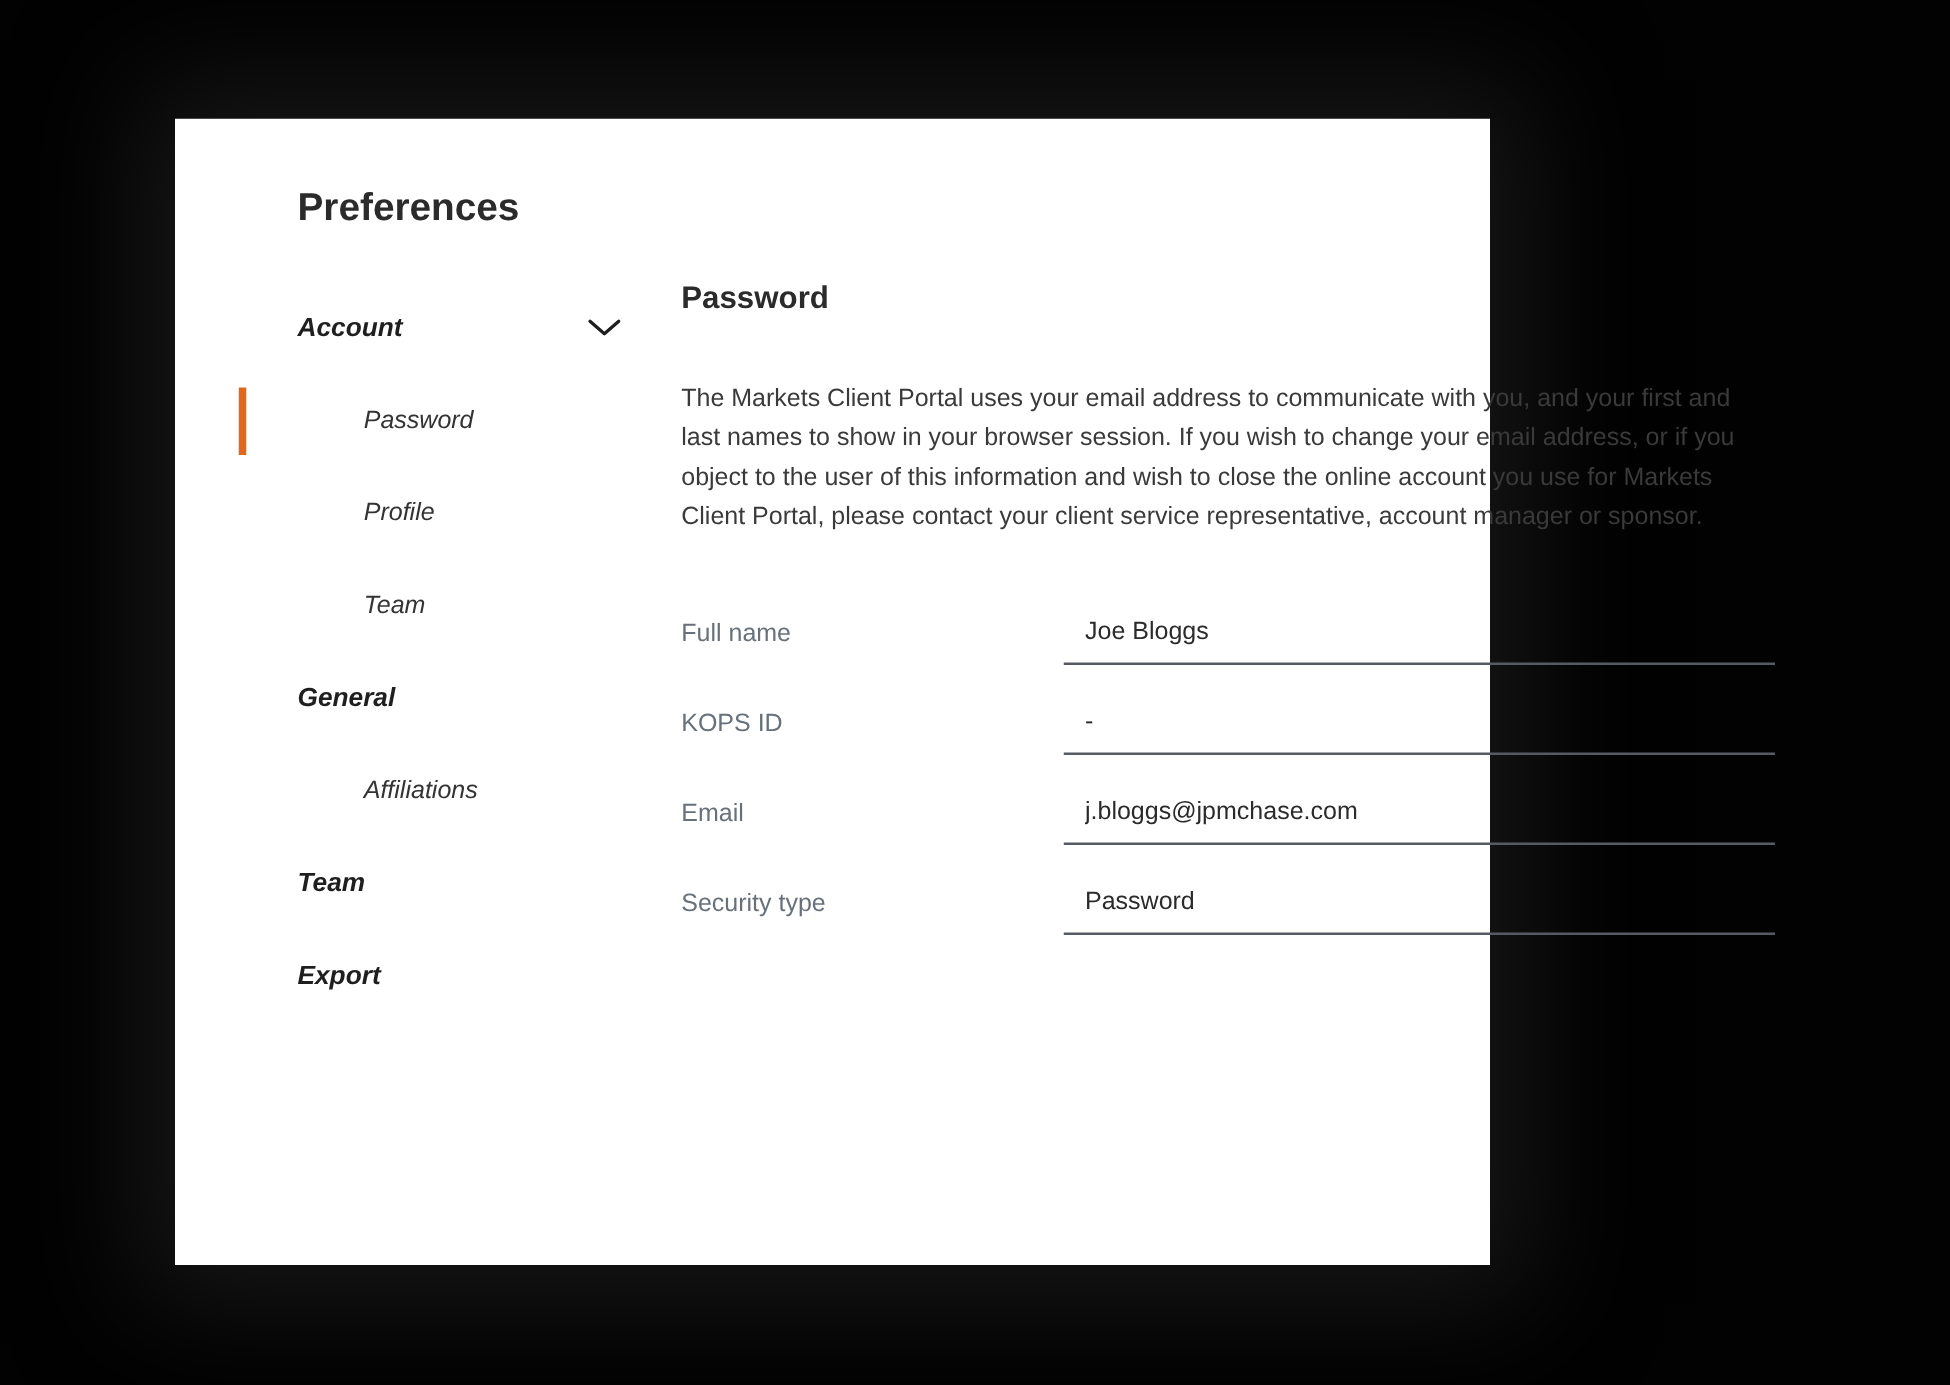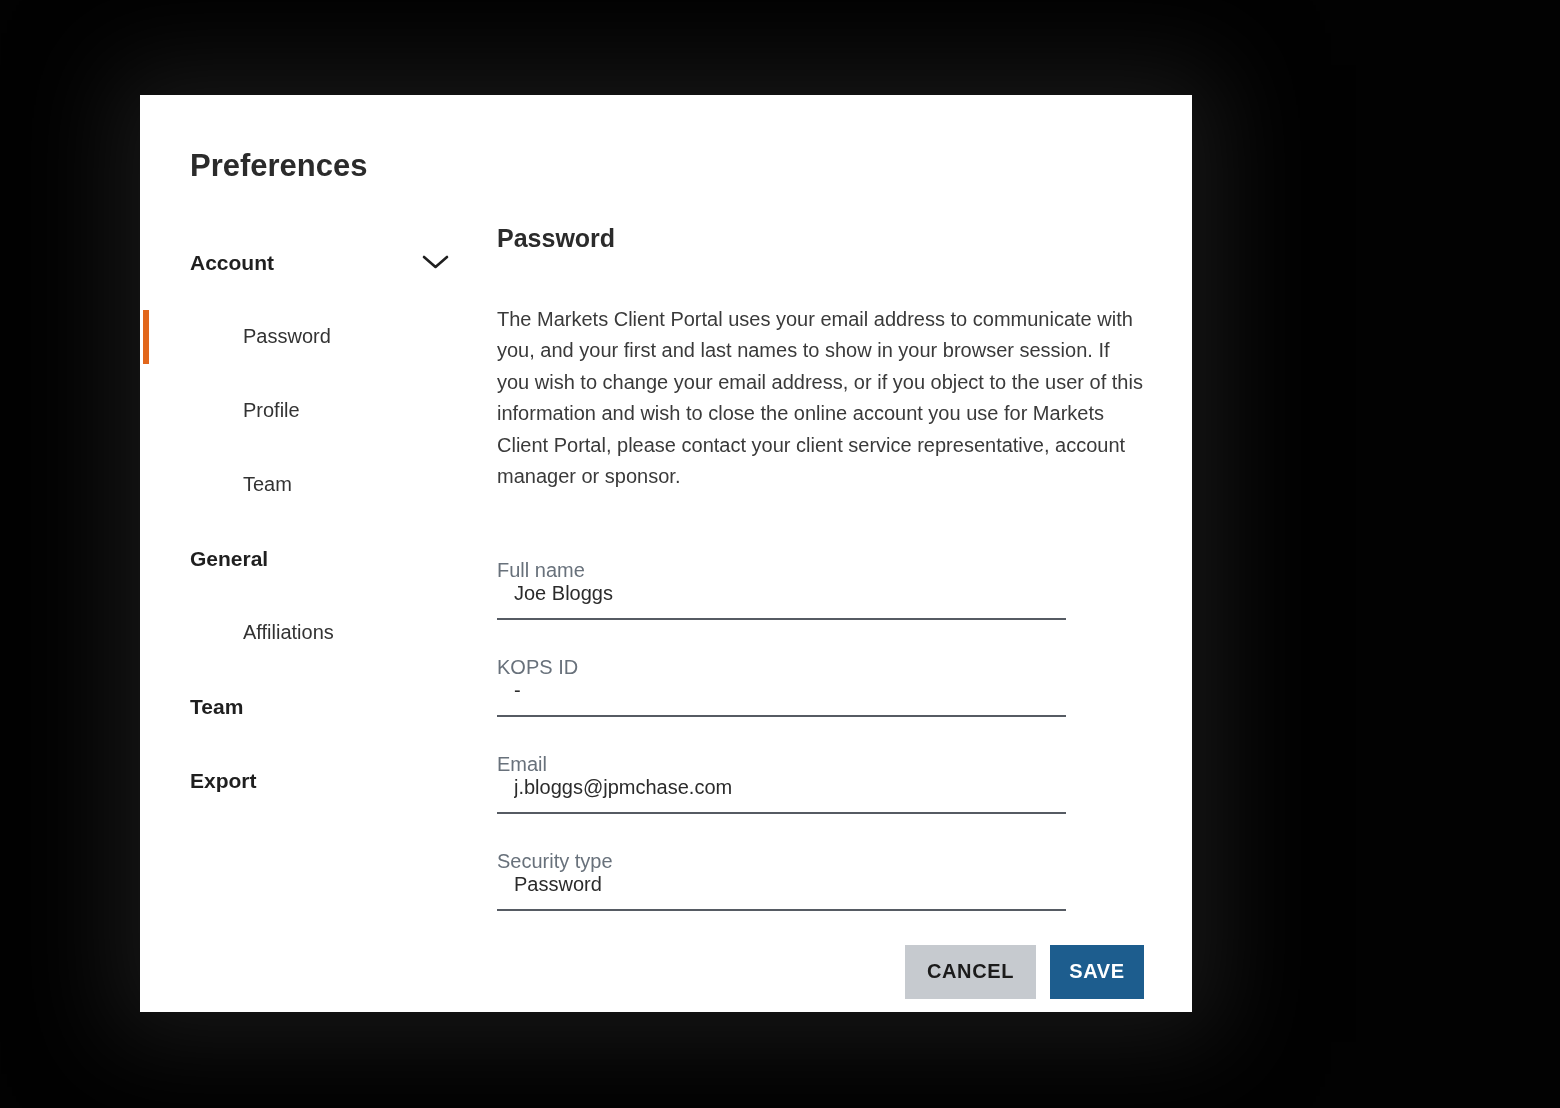--- a/index.html
+++ b/index.html
@@ -8,32 +8,33 @@
     background: #020202;
     font-family: "Liberation Sans", "DejaVu Sans", sans-serif;
     overflow: hidden;
   }
   .card {
     position: absolute;
     left: 140px; top: 95px;
     width: 1052px; height: 917px;
     background: #ffffff;
     box-shadow: 0 0 90px 30px rgba(40,40,40,0.55);
+    padding-left: 48px;
   }
   .dialog-title {
     margin: 52px 0 0 50px;
     font-size: 31px;
     line-height: 1.25;
     font-weight: 600;
     color: #2b2b2b;
   }
   .body-cols { display: flex; margin-top: 40px; }
 
   
-  .sidebar { width: 357px; flex-shrink: 0; }
+  .sidebar { width: 357px; flex-shrink: 0; font-style: italic; }
   .nav-item {
     position: relative;
     height: 74px;
     display: flex;
     align-items: center;
     cursor: pointer;
   }
   .nav-top {
     padding-left: 50px;
     font-size: 21px;
@@ -64,21 +65,21 @@
     color: #2b2b2b;
   }
   .description {
     margin-top: 53px;
     max-width: 902px;
     font-size: 20px;
     line-height: 31.5px;
     color: #3a3a3a;
   }
   .form { margin-top: 64px; }
-  .field-row { display: flex; align-items: flex-start; margin-bottom: 34px; flex-direction: column; }
+  .field-row { display: flex; align-items: flex-start; margin-bottom: 34px; }
   .field-label {
     width: 306px;
     padding-top: 2px;
     font-size: 20px;
     color: #68717b;
   }
   .field-input {
     width: 569px;
     background: transparent;
     border: none;
@@ -176,20 +177,16 @@
         <div class="field-row">
           <label class="field-label">Email</label>
           <input class="field-input" type="text" value="j.bloggs@jpmchase.com" style="">
         </div>
         <div class="field-row">
           <label class="field-label">Security type</label>
           <input class="field-input" type="text" value="Password" style="">
         </div>
       </div>
 
-      <div class="actions">
-        <button class="btn btn-cancel">CANCEL</button>
-        <button class="btn btn-save">SAVE</button>
-      </div>
     </main>
 
   </div>
 </div>
 
 </body></html>

